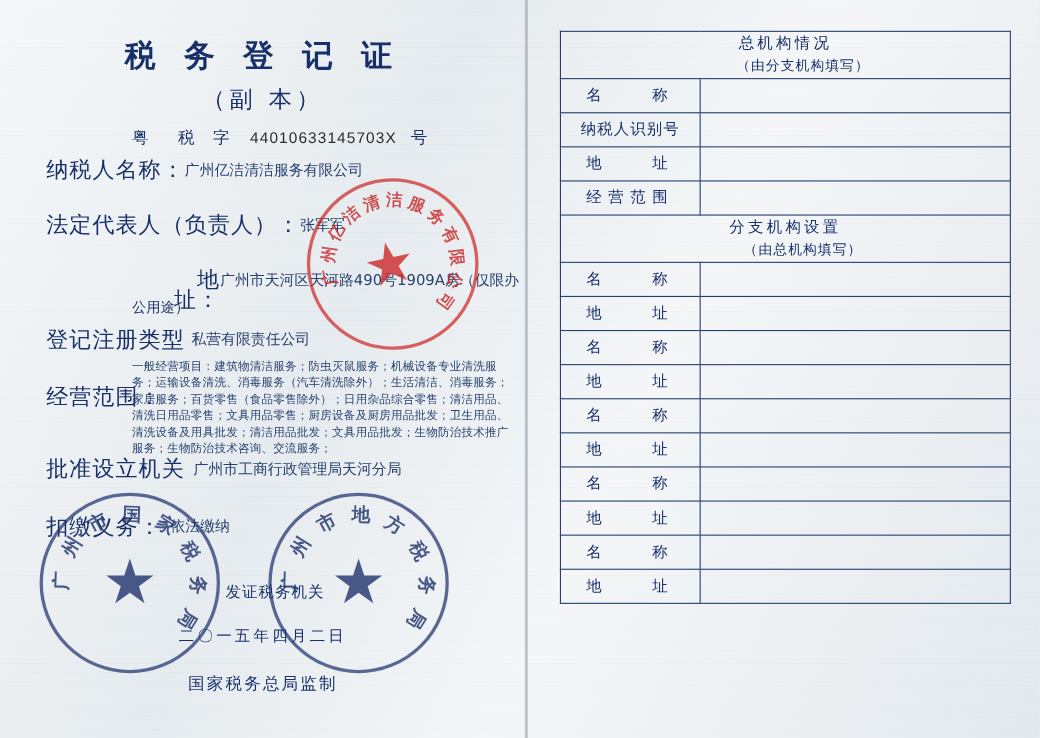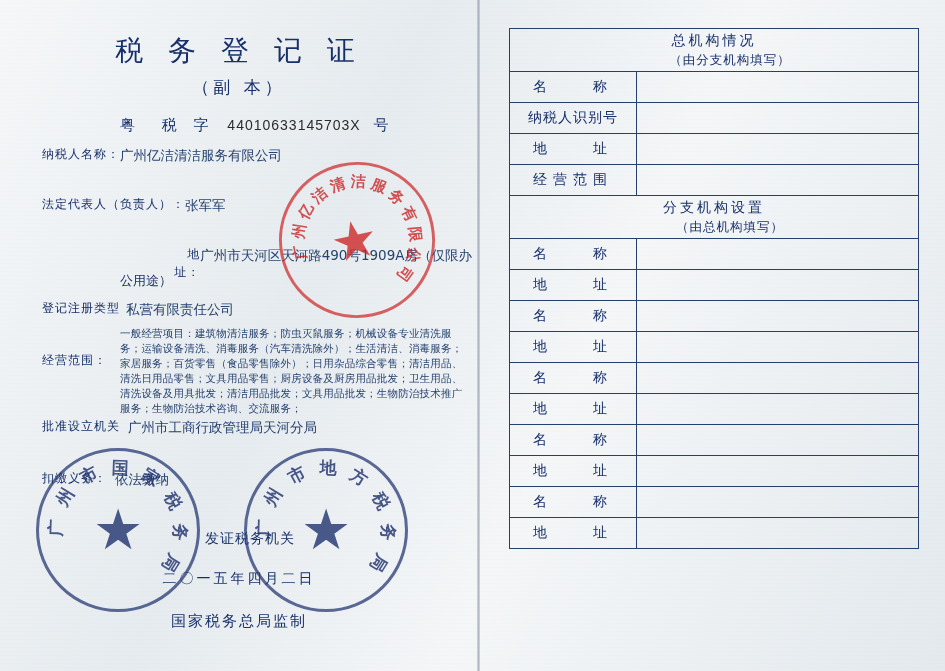--- a/index.html
+++ b/index.html
@@ -23,48 +23,48 @@
     position:absolute;left:477px;top:0;width:3px;height:671px;
     background:linear-gradient(to right, rgba(150,165,180,.35), rgba(120,135,155,.55), rgba(150,165,180,.35));
   }
   
   .left{
     position:absolute;left:0;top:0;width:478px;height:671px;
     color:#1e3566;
   }
   .title{
     position:absolute;left:0;top:32px;width:478px;text-align:center;
-    font-size:28px;font-weight:normal;letter-spacing:8px;
+    font-size:28px;font-weight:bold;letter-spacing:8px;
     font-family:"DejaVu Serif","Liberation Serif",serif;
     color:#17306a;
   }
   .subtitle{
     position:absolute;left:0;top:76px;width:478px;text-align:center;
-    font-size:17px;letter-spacing:4px;
+    font-size:21px;letter-spacing:4px;
     font-family:"DejaVu Serif","Liberation Serif",serif;
     color:#17306a;
   }
   .numline{
     position:absolute;left:120px;top:116px;width:340px;
     font-size:15px;letter-spacing:2px;color:#17306a;
     font-family:"DejaVu Serif","Liberation Serif",serif;
   }
   .numline .code{
     display:inline-block;margin:0 6px;font-size:14px;letter-spacing:1px;
     font-family:Liberation Sans, sans-serif;
     color:#2b2b2b;
   }
   .fieldrow{
     position:absolute;left:42px;width:430px;
     font-size:14px;line-height:18px;
   }
   .flabel{
     display:inline-block;
-    font-size:12px;color:#17306a;letter-spacing:1px;
-    font-family:Liberation Mono, monospace;
+    font-size:20px;color:#17306a;letter-spacing:1px;
+    font-family:Liberation Sans, sans-serif;
     vertical-align:top;
   }
   .fval{
     display:inline-block;
     font-size:13.5px;color:#27426f;
     font-family:"DejaVu Sans","Liberation Sans",sans-serif;
     vertical-align:top;
   }
   .r-name{top:146px;}
   .r-legal{top:196px;}

